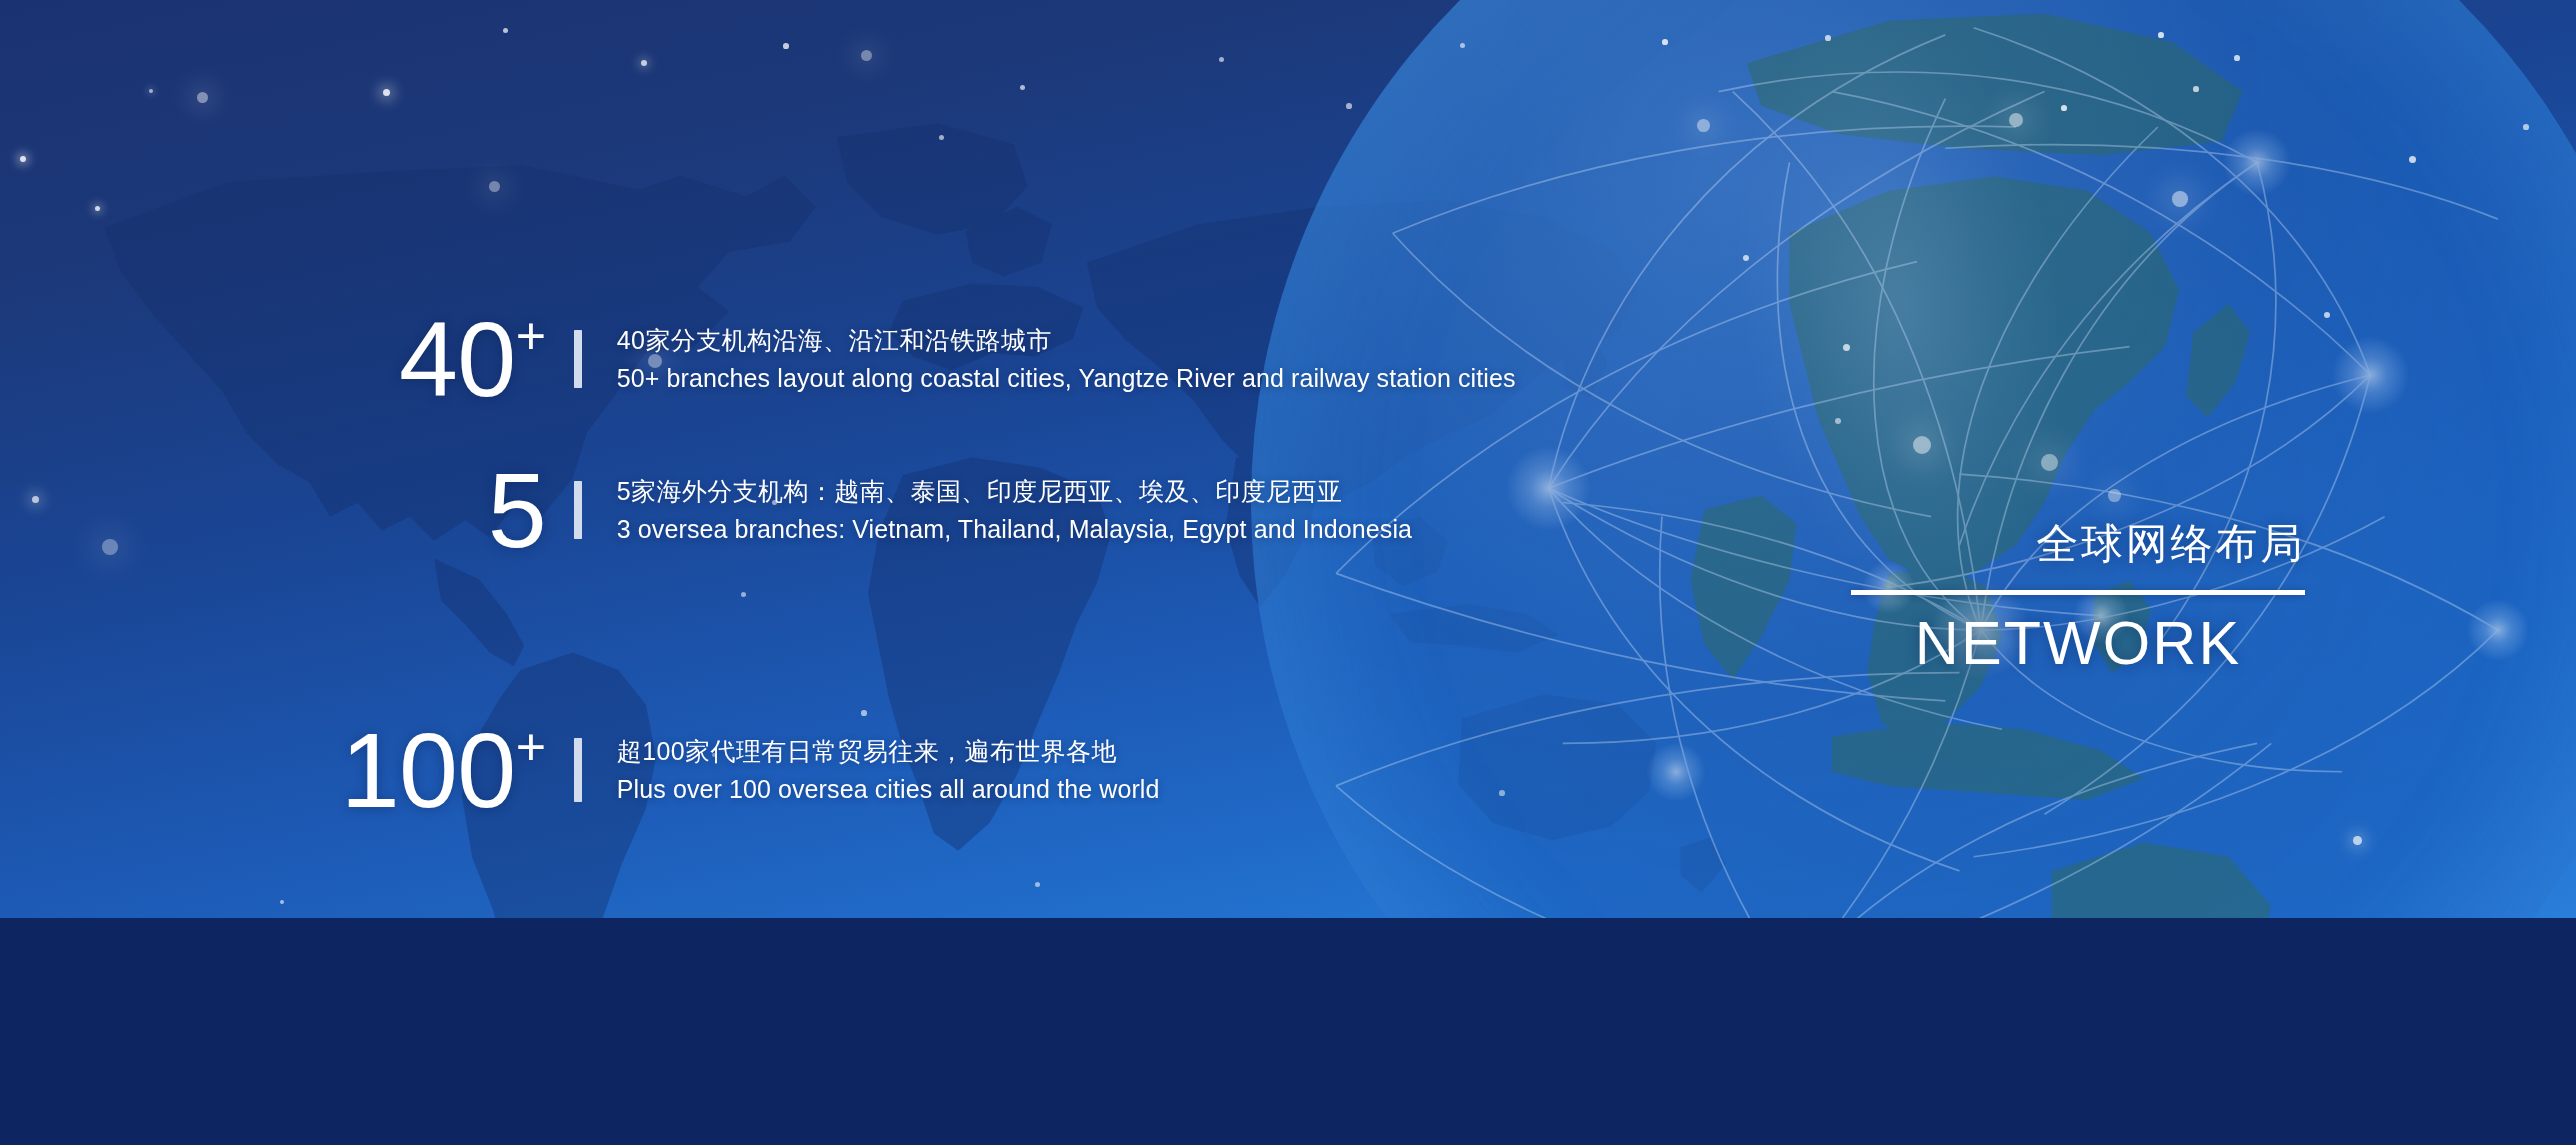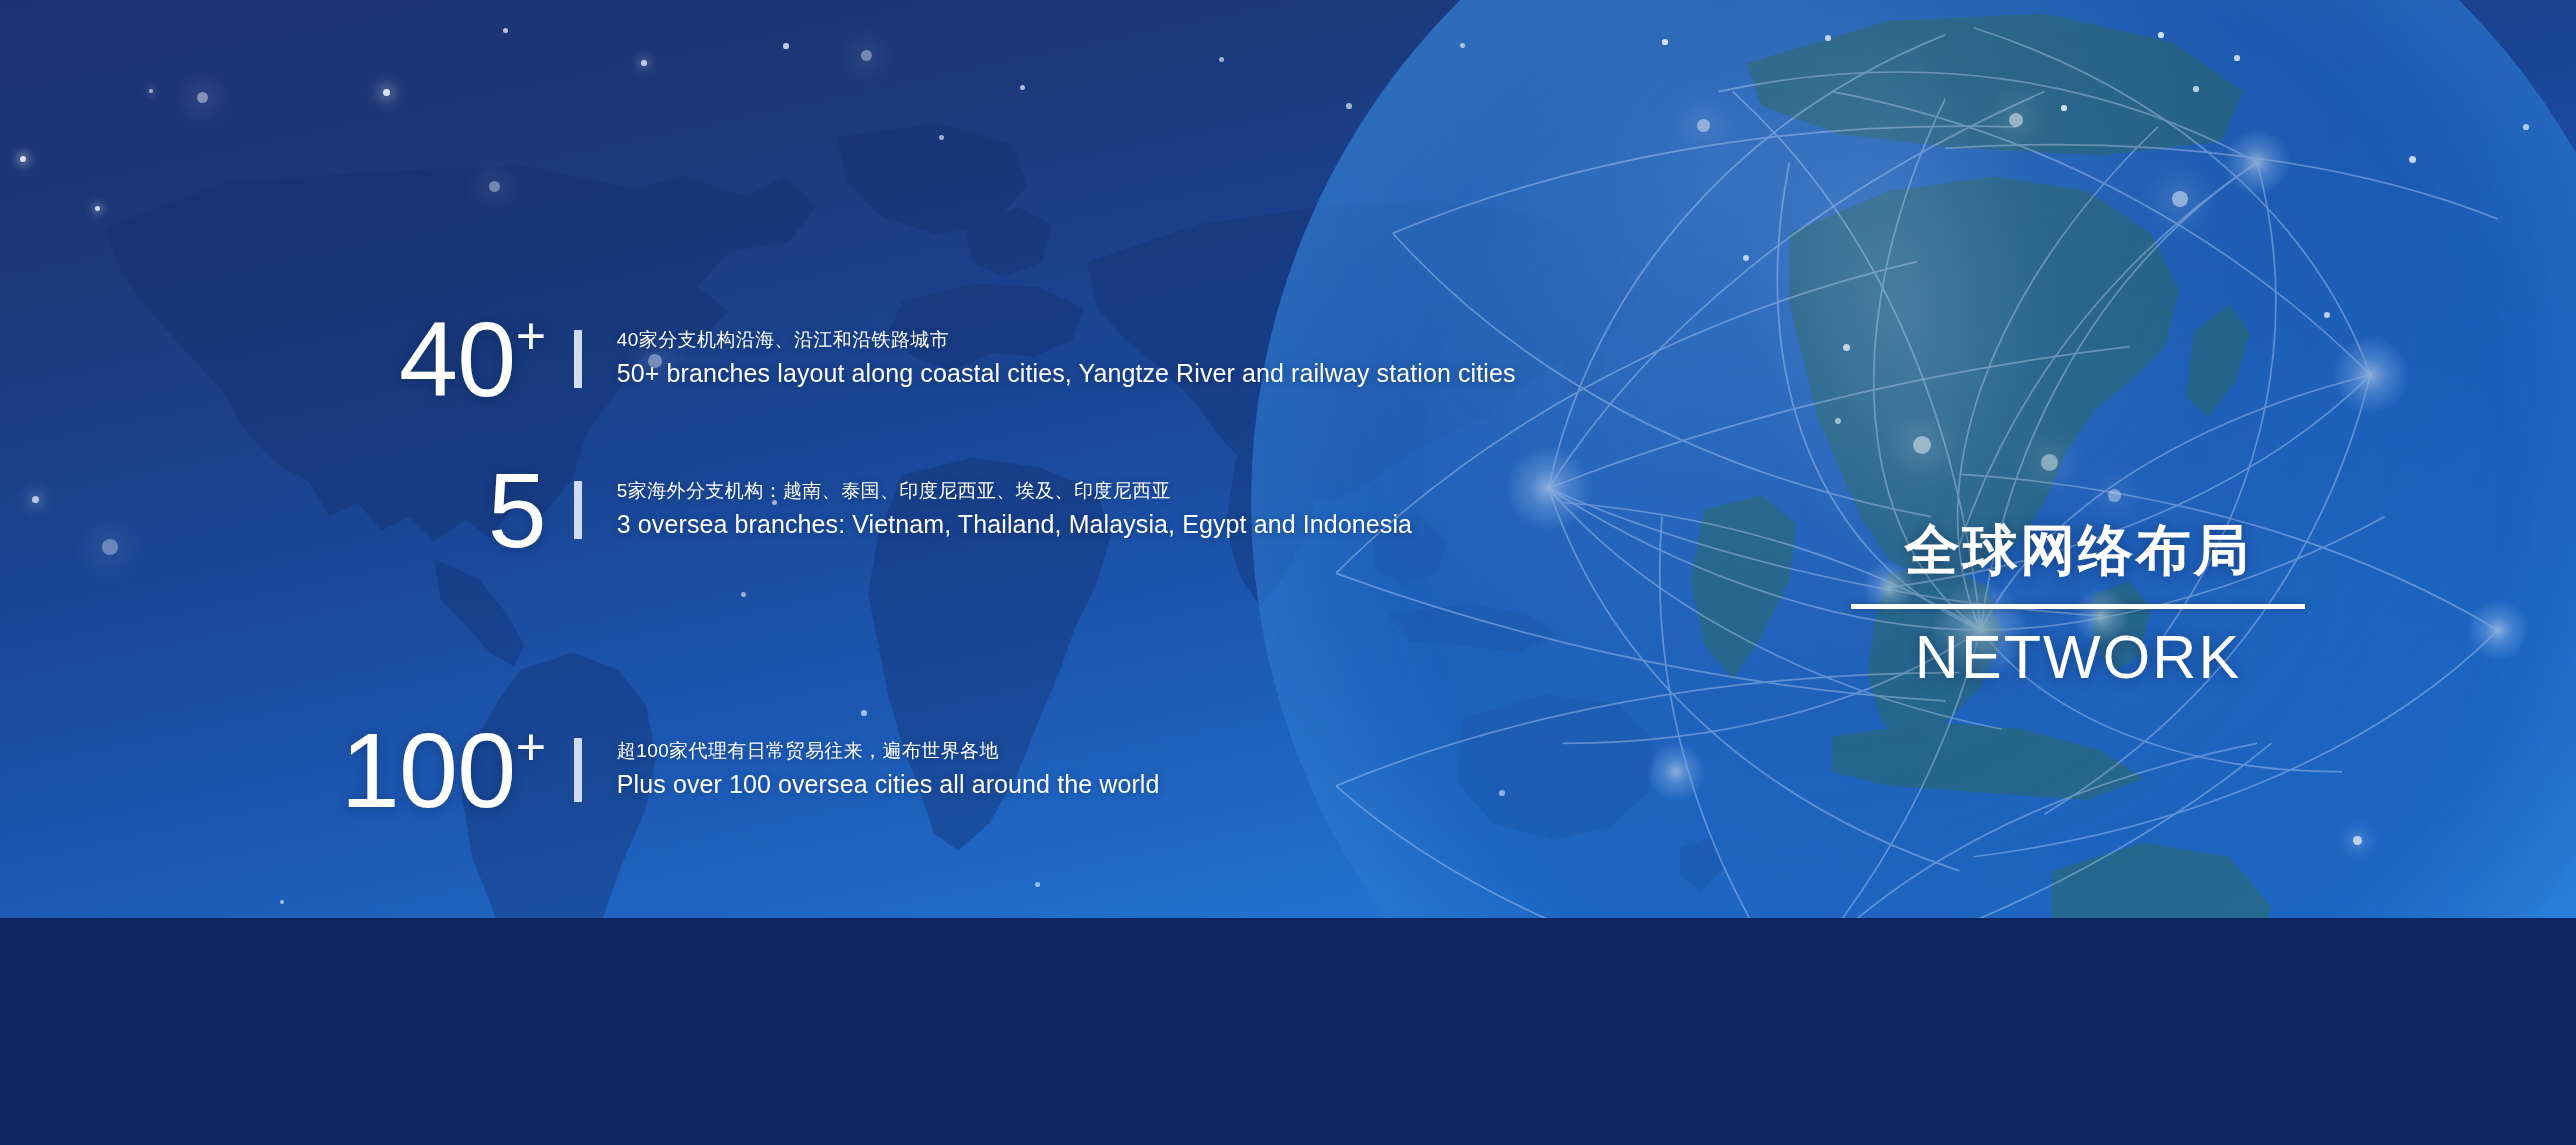--- a/index.html
+++ b/index.html
@@ -83,21 +83,21 @@
     width:7.8px;
     background:#d3dced;
     margin-left:28px;
     margin-right:35px;
     border-radius:0.7px;
     flex:0 0 auto;
   }
   .stat-text{white-space:nowrap;}
   .stat-cn{
     color:#ffffff;
-    font-size:19px;
+    font-size:25px;
     line-height:1.52;
     letter-spacing:0.4px;
     text-shadow:0 0.7px 7px rgba(5,25,70,0.4);
   }
   .stat-en{
     color:#ffffff;
     font-size:25px;
     line-height:1.52;
     letter-spacing:0.1px;
     text-shadow:0 0.7px 7px rgba(5,25,70,0.4);
@@ -111,26 +111,27 @@
   #row-2{left:0;top:717px;}
   #row-2 .vbar{height:64px;}
 
   
   .network-block{
     position:absolute;left:1851px;top:521px;width:454px;
     text-align:center;
   }
   .nw-cn{
     color:#ffffff;
-    font-size:55px;
+    font-size:42px;
     line-height:1.08;
     letter-spacing:2.8px;
-    font-weight:700;
+    font-weight:400;
     text-shadow:0 1.4px 12.8px rgba(5,25,70,0.45);
     white-space:nowrap;
+    text-align:right;
   }
   .nw-rule{
     height:5px;background:#ffffff;
     margin:24px 0 15.6px 0;
     width:100%;
     box-shadow:0 0.7px 7px rgba(5,25,70,0.35);
   }
   .nw-en{
     color:#ffffff;
     font-size:61px;

